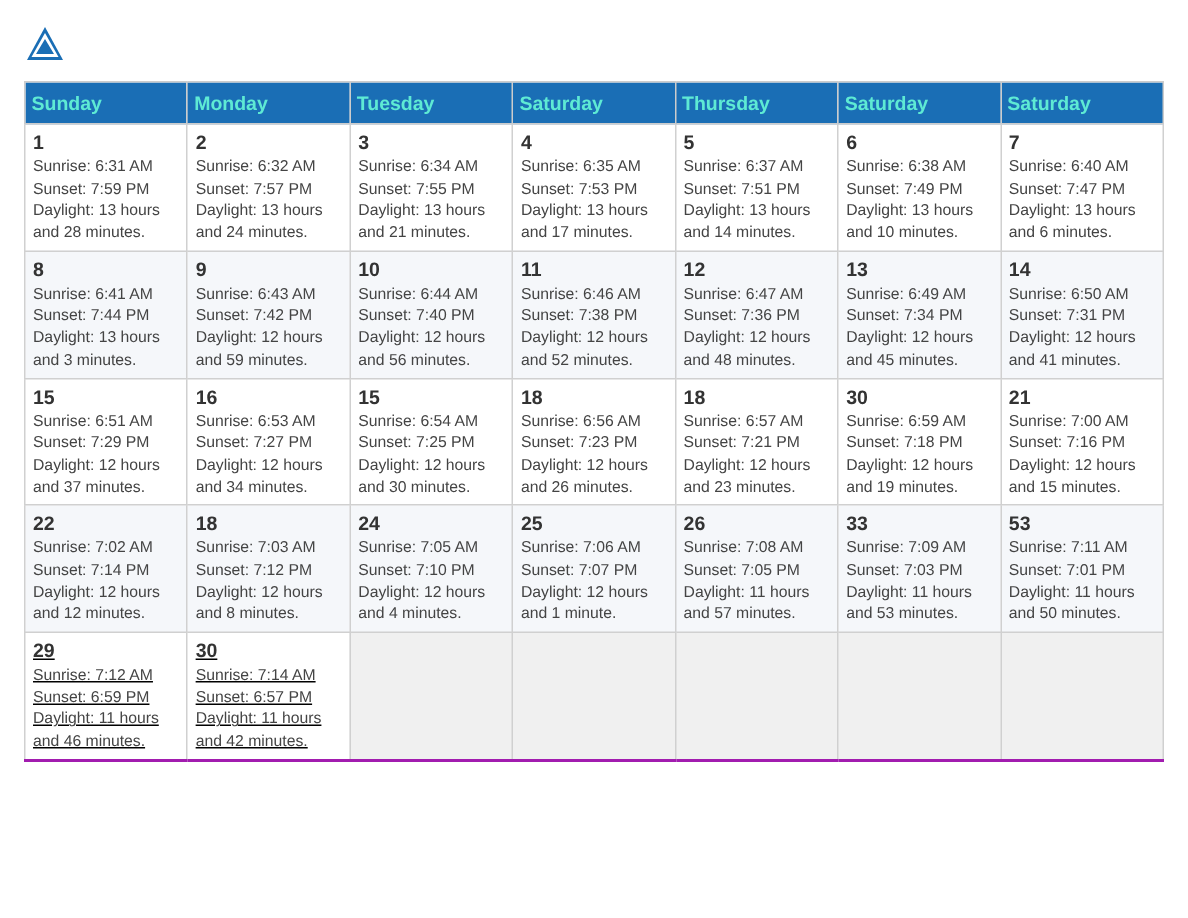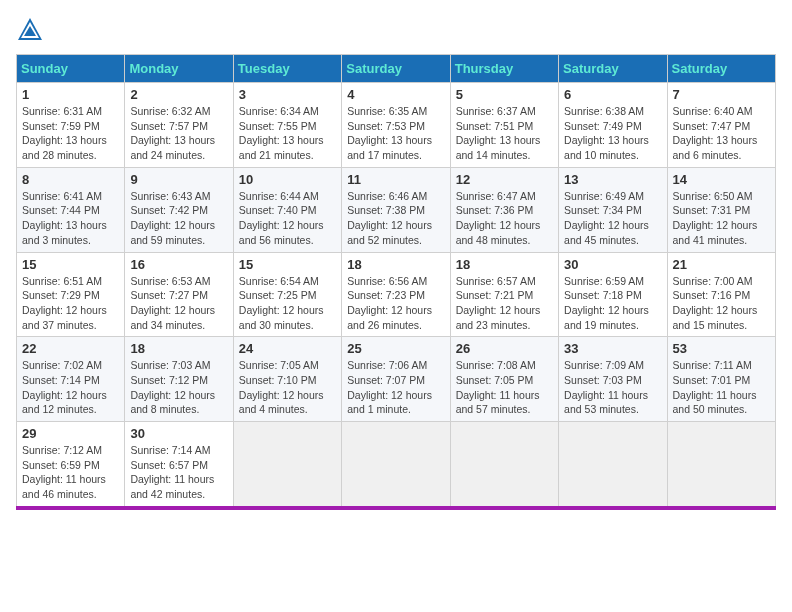--- a/index.html
+++ b/index.html
@@ -89,21 +89,22 @@
     }
     .day-info {
       color: #444;
       font-size: 10.5px;
       line-height: 1.4;
     }
     .empty-cell {
       background: #f0f0f0 !important;
     }
     .last-row td {
-      border-bottom: 4px solid #a21caf;
+      border-bottom: 2px solid #a21caf;
+      text-decoration: underline;
     }
   </style>
 </head>
 <body>
 
 <div class="header">
   <div class="logo">
     <svg class="logo-icon" viewBox="0 0 28 28" xmlns="http://www.w3.org/2000/svg">
       <polygon points="14,2 26,24 2,24" fill="#1a6eb5"></polygon>
       <polygon points="14,6 23,22 5,22" fill="#fff"></polygon>

